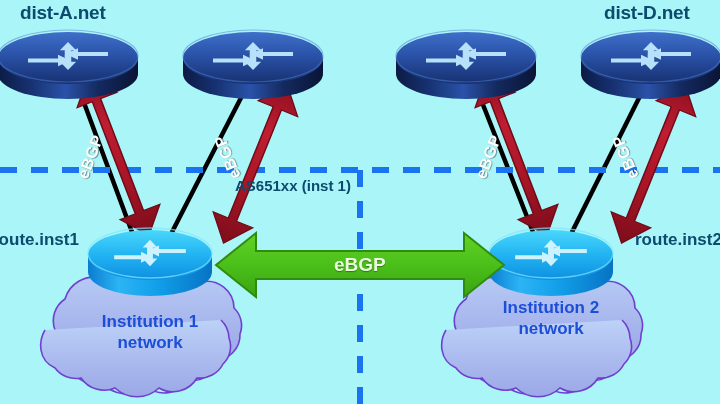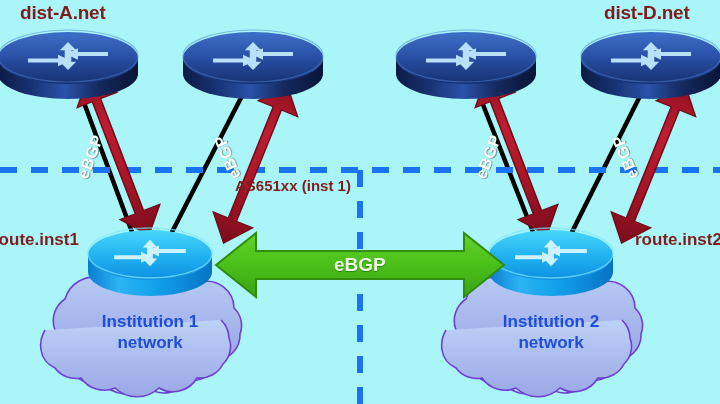--- a/index.html
+++ b/index.html
@@ -5,21 +5,21 @@
   html,body{margin:0;padding:0;}
   body{
     width:720px;height:404px;overflow:hidden;
     background:#aaf5f8;
     font-family:"Liberation Sans", sans-serif;
     position:relative;
   }
   #stage{position:absolute;left:0;top:0;width:720px;height:404px;}
   #svgroot{position:absolute;left:0;top:0;width:720px;height:404px;}
 
-  .lbl{position:absolute;white-space:nowrap;color:#7f1d1d;font-weight:bold;}
+  .lbl{position:absolute;white-space:nowrap;color:#0c4a6e;font-weight:bold;}
   .router-label{font-size:19px;letter-spacing:-0.2px;}
   .inst-label{font-size:17px;}
   .as-top{font-size:16px;}
   .as-sub{font-size:15px;}
   .cloud-label{
     font-size:17px;font-weight:bold;color:#1d4ed8;text-align:center;
     line-height:21px;
   }
   .ebgp-diag{
     position:absolute;color:#ffffff;font-weight:bold;font-size:16px;
@@ -226,21 +226,21 @@
 
   <div class="lbl inst-label" style="left:-8px;top:230px;">route.inst1</div>
   <div class="lbl inst-label" style="left:635px;top:230px;">route.inst2</div>
 
   <div class="lbl as-sub" style="left:235px;top:177px;">AS651xx (inst 1)</div>
 
   <div class="cloud-label" style="position:absolute;left:70px;top:311px;width:160px;">
     <div>Institution 1</div>
     <div>network</div>
   </div>
-  <div class="cloud-label" style="position:absolute;left:471px;top:311px;width:160px;">
+  <div class="cloud-label" style="position:absolute;left:471px;top:297px;width:160px;">
     <div>Institution 2</div>
     <div>network</div>
   </div>
 
   <div class="ebgp-diag" style="left:68px;top:148px;transform:rotate(-69deg);transform-origin:center;">eBGP</div>
   <div class="ebgp-diag" style="left:205px;top:148px;transform:rotate(-112deg);transform-origin:center;">eBGP</div>
   <div class="ebgp-diag" style="left:466px;top:148px;transform:rotate(-69deg);transform-origin:center;">eBGP</div>
   <div class="ebgp-diag" style="left:603px;top:148px;transform:rotate(-112deg);transform-origin:center;">eBGP</div>
 
   <div class="ebgp-green" style="left:334px;top:254px;">eBGP</div>

